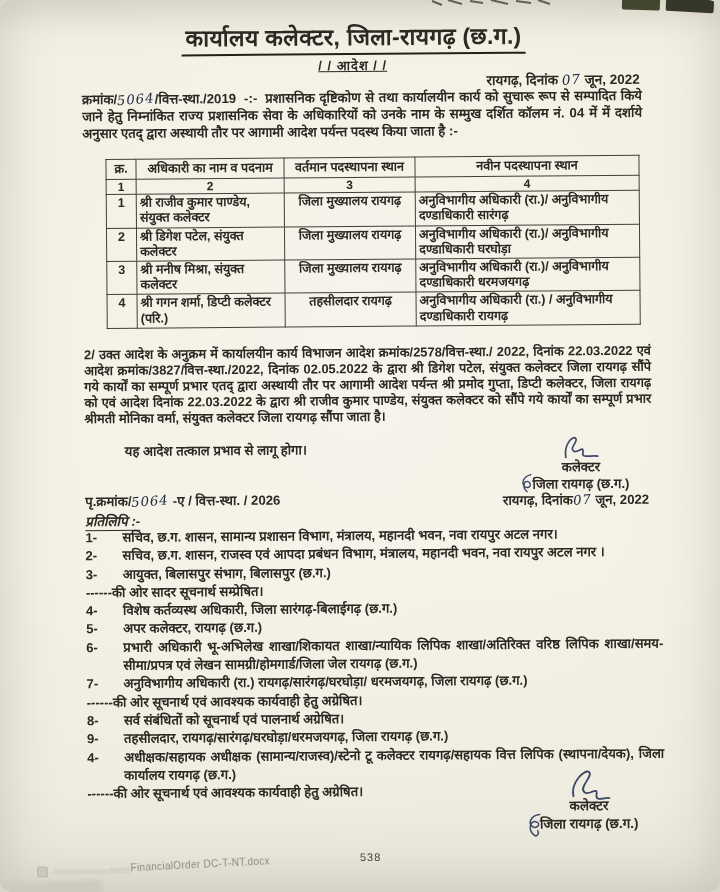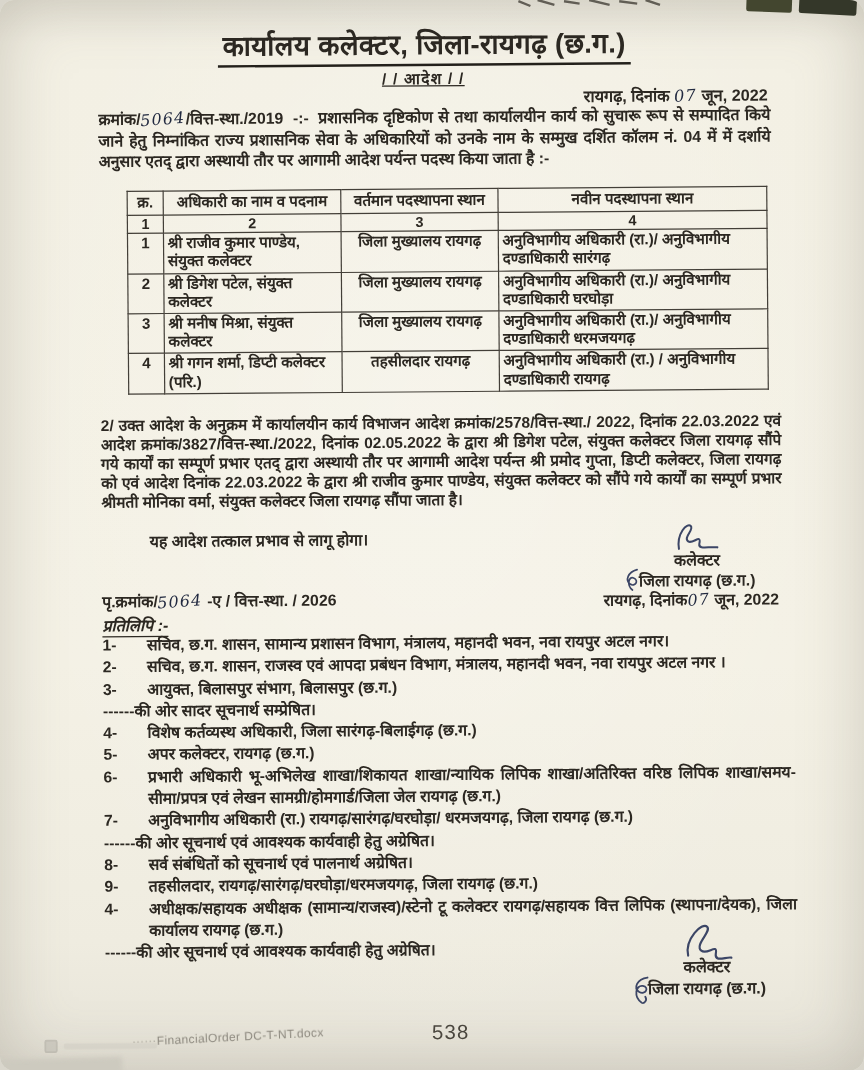--- a/index.html
+++ b/index.html
@@ -39,21 +39,21 @@
   .copy-heading span{border-bottom:1.6px solid #2c2822;padding-bottom:1px;font-style:italic;}
   .copy-list{position:absolute;top:527px;left:84px;width:577px;font-size:13.1px;line-height:18.3px;font-weight:bold;}
   .copy-list .row{display:flex;align-items:flex-start;}
   .copy-list .num{flex:none;width:37px;}
   .copy-list .txt{flex:1;text-align:justify;}
   .copy-list .note .txt{text-align:left;}
   .sig-bottom{position:absolute;top:768px;left:478px;width:215px;text-align:center;font-size:13.4px;font-weight:bold;line-height:18px;}
   .sig-bottom .scr{display:block;margin:0 auto -3px;}
   .district-line{position:relative;display:inline-block;text-align:center;}
   .ink-scribble{position:absolute;left:-14px;top:-4px;}
-  .page-number{position:absolute;top:851px;left:356px;font-size:17px;color:#4a463e;letter-spacing:1px;}
+  .page-number{position:absolute;top:851px;left:356px;font-size:11px;color:#4a463e;letter-spacing:1px;}
   .footer-file{position:absolute;top:858px;left:106px;font-size:10px;color:#8d897f;transform:rotate(-2.5deg);filter:blur(0.3px);letter-spacing:0.3px;}
   .footer-file .smudge{color:#b5b1a6;}
   .watermark{position:absolute;top:864px;left:33px;display:flex;align-items:center;gap:5px;opacity:0.5;}
   .watermark .wm-box{width:11px;height:11px;border-radius:2px;background:#b9b6ad;box-shadow:inset 0 0 0 1.5px #a5a299;}
   .watermark .wm-bar{width:78px;height:5px;border-radius:2px;background:#cfccc2;filter:blur(0.6px);}
   .artifact-topright-1{position:absolute;top:-4px;left:622px;width:38px;height:14px;background:#43462f;transform:rotate(2deg);border-radius:2px;}
   .artifact-topright-2{position:absolute;top:-6px;left:666px;width:48px;height:18px;background:#343729;transform:rotate(3deg);border-radius:2px;}
   .artifact-topcenter{position:absolute;top:0;left:428px;width:125px;height:8px;opacity:0.75;}
   .corner-shade{position:absolute;bottom:-6px;left:-8px;width:110px;height:16px;background:#cdcabf;transform:rotate(-1.5deg);filter:blur(2px);}
   svg.scr path, svg.ink path{fill:none;stroke:#3c4666;stroke-linecap:round;}

